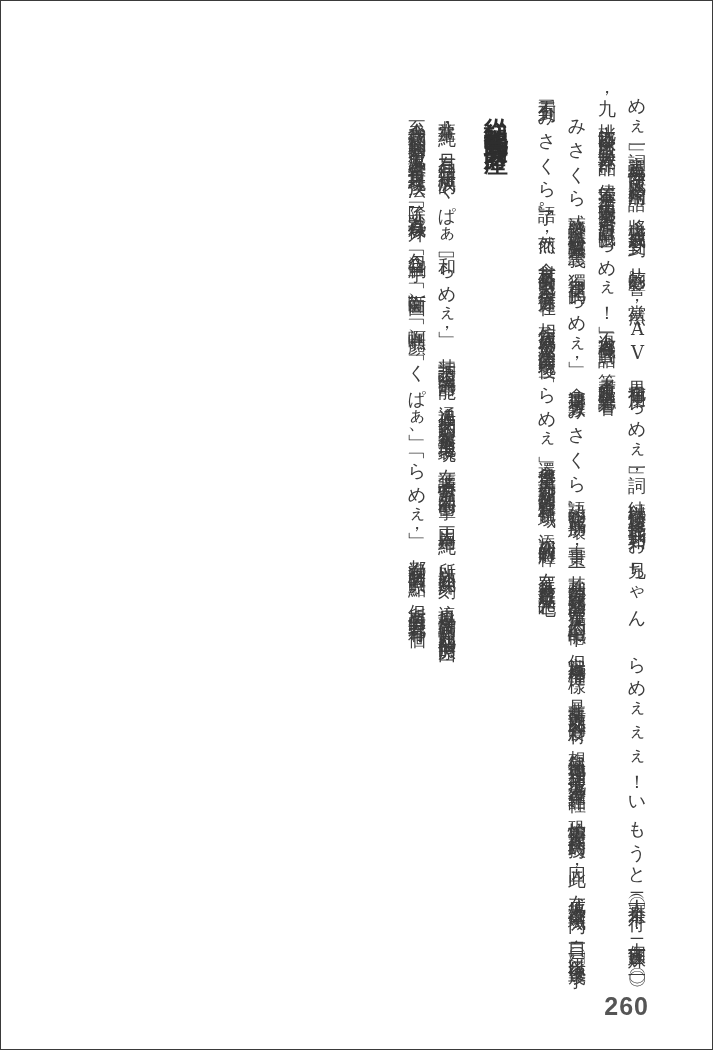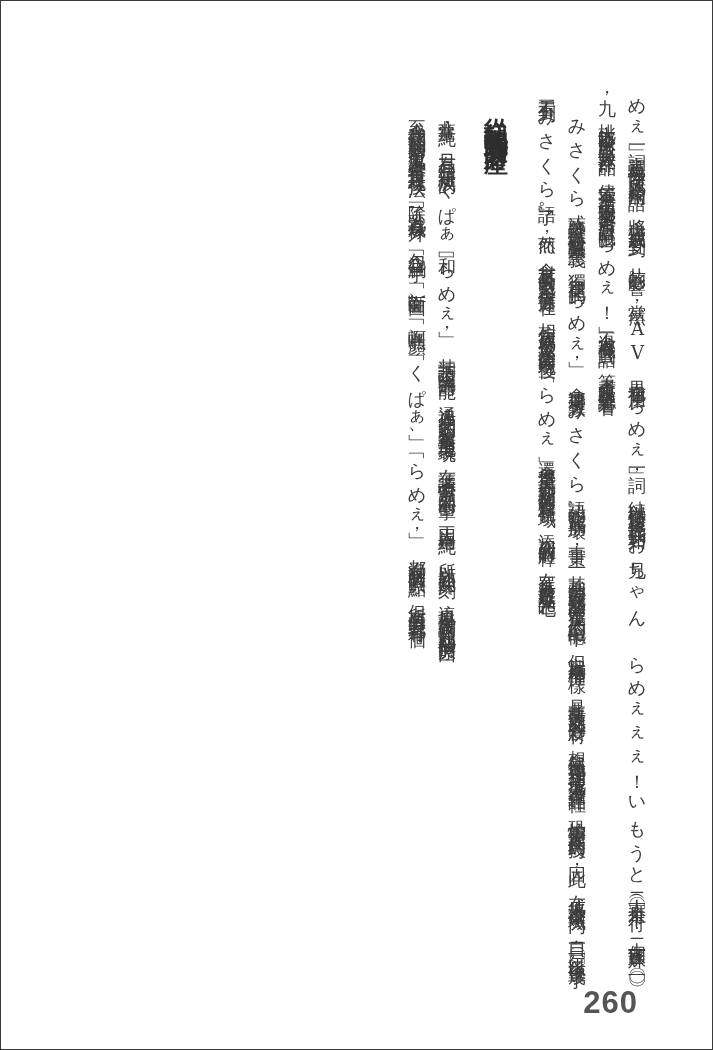--- a/index.html
+++ b/index.html
@@ -41,25 +41,25 @@
     margin: 0 14px 0 12px;
     padding-top: 14px;
     font-size: 24px;
     font-weight: bold;
     letter-spacing: 4px;
     line-height: 44px;
     color: #2e2e2e;
   }
   .page-number {
     position: absolute;
-    right: 74px;
+    right: 63px;
     bottom: 28px;
     font-family: "Liberation Sans", "DejaVu Sans", sans-serif;
     font-weight: bold;
-    font-size: 31px;
+    font-size: 25px;
     letter-spacing: 1px;
     color: #555555;
   }
 </style>
 </head>
 <body>
 
 <div class="sheet">
   <div class="text-block">
     <p class="para">めぇ」一詞定義為男性向成人影片的用語，將之描寫成「受到A片的影響」。當然，AV界也有使用「らめぇ」一詞，純以標題搜尋也能找到如『お兄ちゃん　らめぇぇぇ！いもうと二〇人（哥哥不行！二十個妹妹）』（二〇〇九，桃太郎映像出版）等數部作品。儘管不清楚作中的女優是否有親口喊出「らめぇ！」不過有機會的話，筆者會親眼確認看看。</p>

